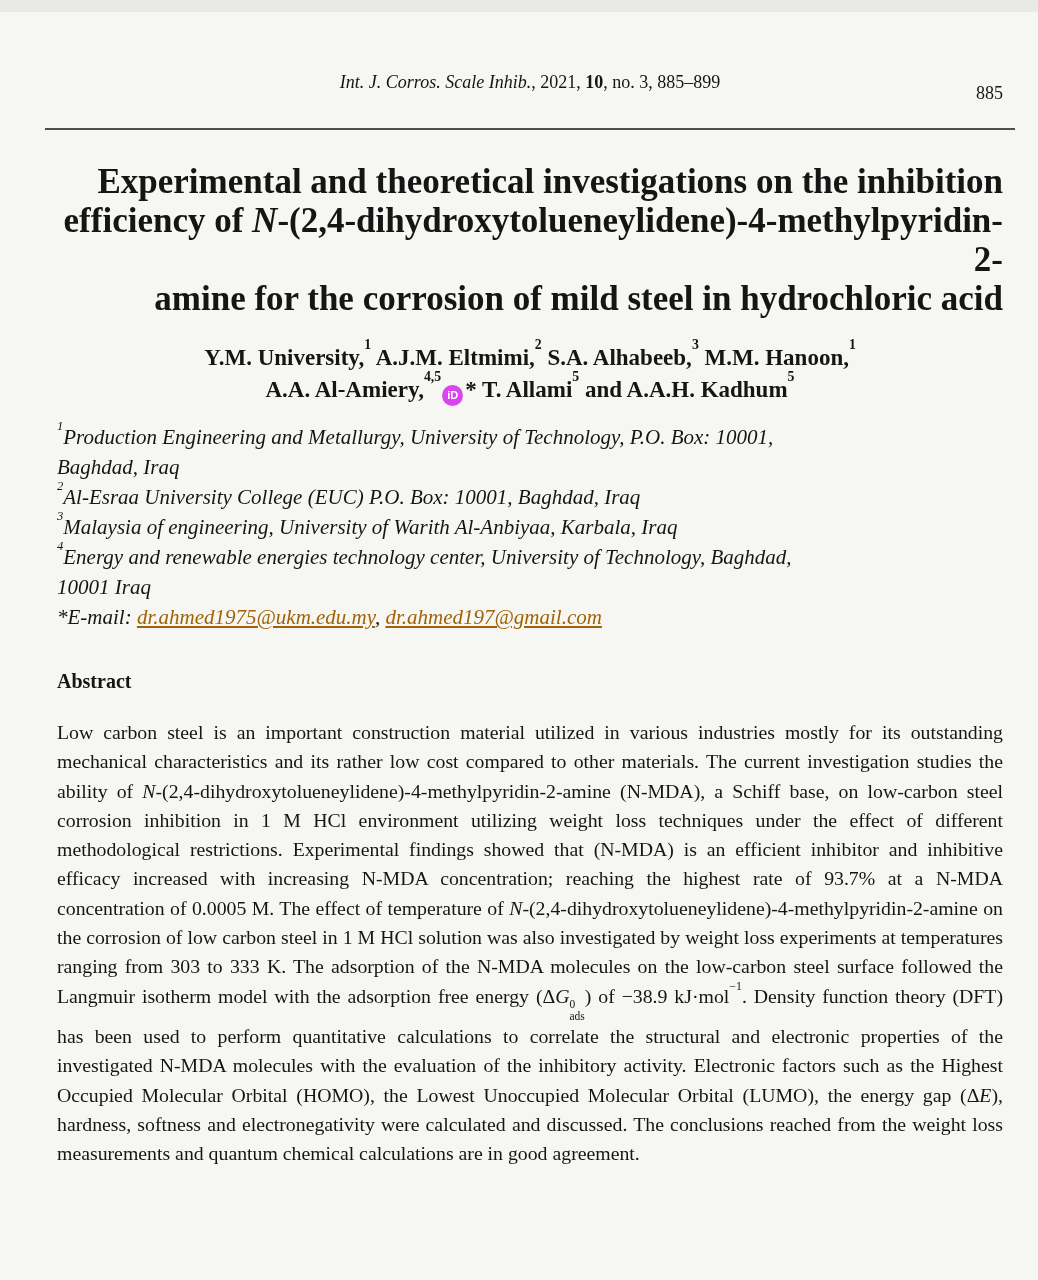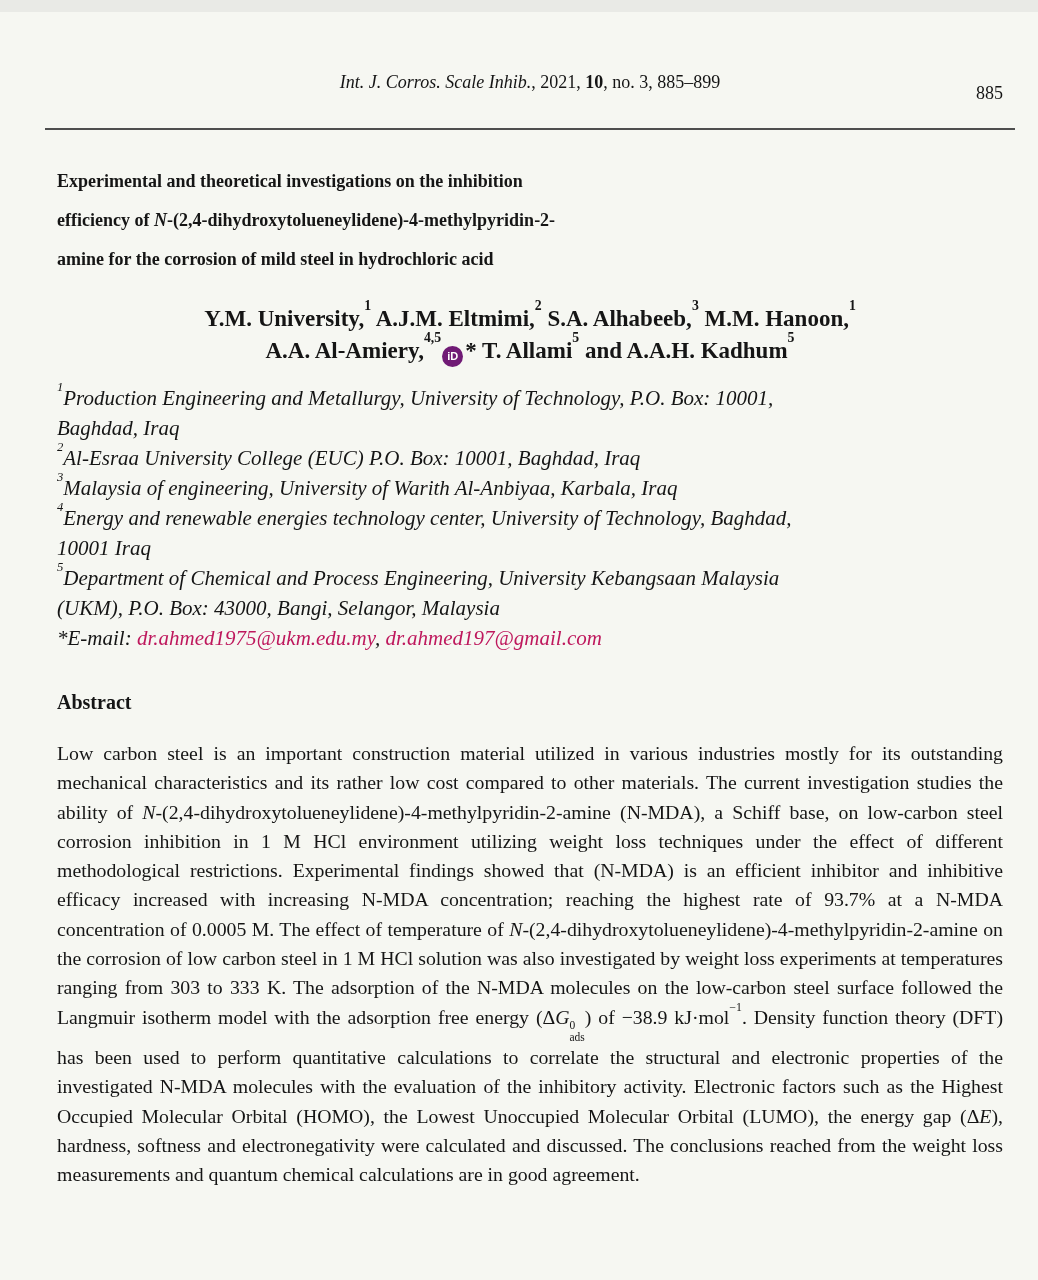--- a/index.html
+++ b/index.html
@@ -14,36 +14,36 @@
     overflow:hidden;
     margin:12px auto;
   }
   
   .hdr{position:relative;text-align:center;font-size:18px;line-height:24px;}
   .hdr .jref{font-style:italic;}
   .hdr .vol{font-weight:bold;}
   .hdr .pgnum{position:absolute;right:0;top:11px;font-style:normal;}
   .rule{border:none;border-top:2px solid #4e4e4e;margin:34px -12px 0 -12px;}
   
-  .title{margin-top:32px;text-align:left;font-weight:bold;font-size:18px;line-height:39px;}
+  .title{margin-top:32px;text-align:right;font-weight:bold;font-size:35px;line-height:39px;}
   .title .it{font-style:italic;}
   
   .authors{margin-top:24px;text-align:center;font-weight:bold;font-size:23px;line-height:32px;}
   .authors sup{font-size:60%;position:relative;top:-0.5em;line-height:0;}
   .orcid{
     display:inline-block;width:21px;height:21px;border-radius:50%;
-    background:#701a75;color:#ffffff;
+    background:#d946ef;color:#ffffff;
     font-family:"Liberation Sans", sans-serif;font-size:11px;font-weight:bold;
     line-height:21px;text-align:center;vertical-align:-2px;margin:0 2px 0 1px;
   }
   
   .affils{margin-top:16px;font-style:italic;font-size:21px;line-height:30px;}
   .affils sup{font-size:60%;position:relative;top:-0.5em;line-height:0;}
   .affil{margin:0;}
-  .contact a{color:#be185d;cursor:pointer;}
+  .contact a{color:#a16207;text-decoration:underline;cursor:pointer;}
   
   .abs-head{margin-top:36px;font-weight:bold;font-size:20px;line-height:26px;}
   .abs-body{
     margin-top:24px;font-size:19.8px;line-height:29.3px;
     text-align:justify;text-justify:inter-word;
   }
   .abs-body .it{font-style:italic;}
   .abs-body sup.raised{font-size:60%;position:relative;top:-0.45em;line-height:0;}
   .gstack{
     display:inline-flex;flex-direction:column;vertical-align:-0.45em;
@@ -76,21 +76,20 @@
   <div class="authors">
     <div><span>Y.M. University,</span><sup>1</sup><span> A.J.M. Eltmimi,</span><sup>2</sup><span> S.A. Alhabeeb,</span><sup>3</sup><span> M.M. Hanoon,</span><sup>1</sup></div>
     <div><span>A.A. Al-Amiery,</span><sup>4,5</sup><span class="orcid">iD</span><span>*</span><span> T. Allami</span><sup>5</sup><span> and A.A.H. Kadhum</span><sup>5</sup></div>
   </div>
 
   <div class="affils">
     <div class="affil"><sup>1</sup><span>Production Engineering and Metallurgy, University of Technology, P.O. Box: 10001,</span><br><span>Baghdad, Iraq</span></div>
     <div class="affil"><sup>2</sup><span>Al-Esraa University College (EUC) P.O. Box: 10001, Baghdad, Iraq</span></div>
     <div class="affil"><sup>3</sup><span>Malaysia of engineering, University of Warith Al-Anbiyaa, Karbala, Iraq</span></div>
     <div class="affil"><sup>4</sup><span>Energy and renewable energies technology center, University of Technology, Baghdad,</span><br><span>10001 Iraq</span></div>
-    <div class="affil"><sup>5</sup><span>Department of Chemical and Process Engineering, University Kebangsaan Malaysia</span><br><span>(UKM), P.O. Box: 43000, Bangi, Selangor, Malaysia</span></div>
     <div class="affil contact"><span>*E-mail: </span><a>dr.ahmed1975@ukm.edu.my</a><span>, </span><a>dr.ahmed197@gmail.com</a></div>
   </div>
 
   <div class="abs-head">Abstract</div>
   <p class="abs-body"><span>Low carbon steel is an important construction material utilized in various industries mostly for its outstanding mechanical characteristics and its rather low cost compared to other materials. The current investigation studies the ability of </span><span class="it">N</span><span>-(2,4-dihydroxytolueneylidene)-4-methylpyridin-2-amine (N-MDA), a Schiff base, on low-carbon steel corrosion inhibition in 1 M HCl environment utilizing weight loss techniques under the effect of different methodological restrictions. Experimental findings showed that (N-MDA) is an efficient inhibitor and inhibitive efficacy increased with increasing N-MDA concentration; reaching the highest rate of 93.7% at a N-MDA concentration of 0.0005 M. The effect of temperature of </span><span class="it">N</span><span>-(2,4-dihydroxytolueneylidene)-4-methylpyridin-2-amine on the corrosion of low carbon steel in 1 M HCl solution was also investigated by weight loss experiments at temperatures ranging from 303 to 333 K. The adsorption of the N-MDA molecules on the low-carbon steel surface followed the Langmuir isotherm model with the adsorption free energy (Δ</span><span class="it">G</span><span class="gstack">
         <span>0</span>
         <span>ads</span>
       </span><span>) of −38.9 kJ·mol</span><sup class="raised">−1</sup><span>. Density function theory (DFT) has been used to perform quantitative calculations to correlate the structural and electronic properties of the investigated N-MDA molecules with the evaluation of the inhibitory activity. Electronic factors such as the Highest Occupied Molecular Orbital (HOMO), the Lowest Unoccupied Molecular Orbital (LUMO), the energy gap (Δ</span><span class="it">E</span><span>), hardness, softness and electronegativity were calculated and discussed. The conclusions reached from the weight loss measurements and quantum chemical calculations are in good agreement.</span></p>
 
   <div class="bottom-bar"></div>

